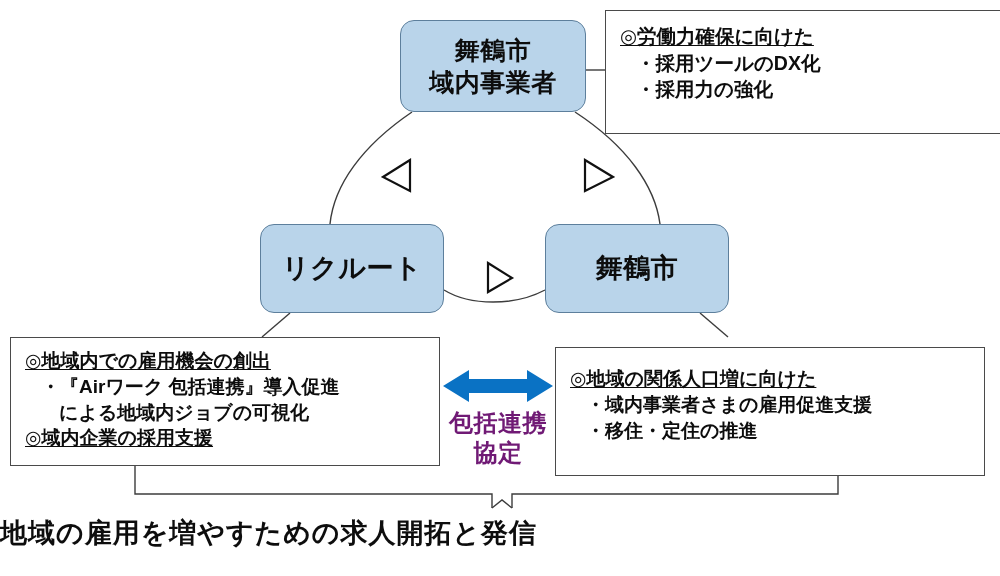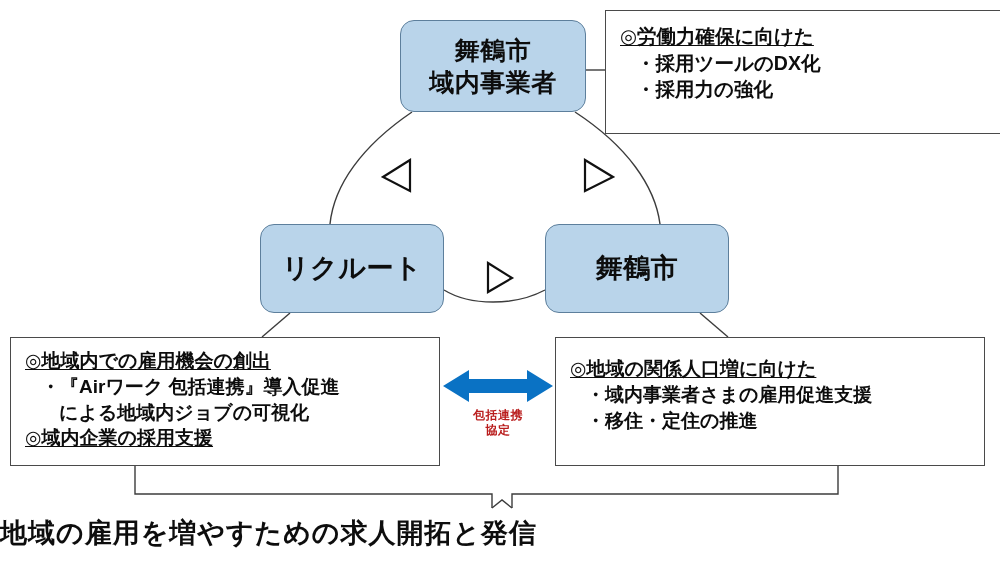--- a/index.html
+++ b/index.html
@@ -53,21 +53,21 @@
   
   .callout {
     position: absolute;
     box-sizing: border-box;
     background: #ffffff;
     border: 1.3px solid #4a4a4a;
     color: #0d0d0d;
   }
   #callout-top   { left: 605px; top: 10px;  width: 452px; height: 124px; }
   #callout-left  { left: 10px;  top: 337px; width: 430px; height: 129px; }
-  #callout-right { left: 555px; top: 337px; width: 430px; height: 129px; }
+  #callout-right { left: 555px; top: 347px; width: 430px; height: 129px; }
 
   .callout-inner {
     padding: 12px 10px 6px 14px;
     font-size: 19.5px;
     line-height: 1.36;
     font-weight: bold;
   }
   #callout-left .callout-inner  { padding-top: 10px; font-size: 19px; }
   #callout-right .callout-inner { padding-top: 18px; font-size: 19px; }
 
@@ -89,24 +89,24 @@
   #pact {
     position: absolute;
     left: 443px;
     top: 366px;
     width: 110px;
     text-align: center;
   }
   #pact .arrow-svg { display: block; }
   #pact .pact-label {
     margin-top: 2px;
-    font-size: 12px;
+    font-size: 24px;
     font-weight: bold;
     line-height: 1.25;
-    color: #b91c1c;
+    color: #701a75;
     letter-spacing: 0.5px;
   }
   #pact .pact-label span { display: block; white-space: nowrap; }
 
   
   #caption {
     position: absolute;
     left: 0;
     top: 515px;
     width: 1000px;

